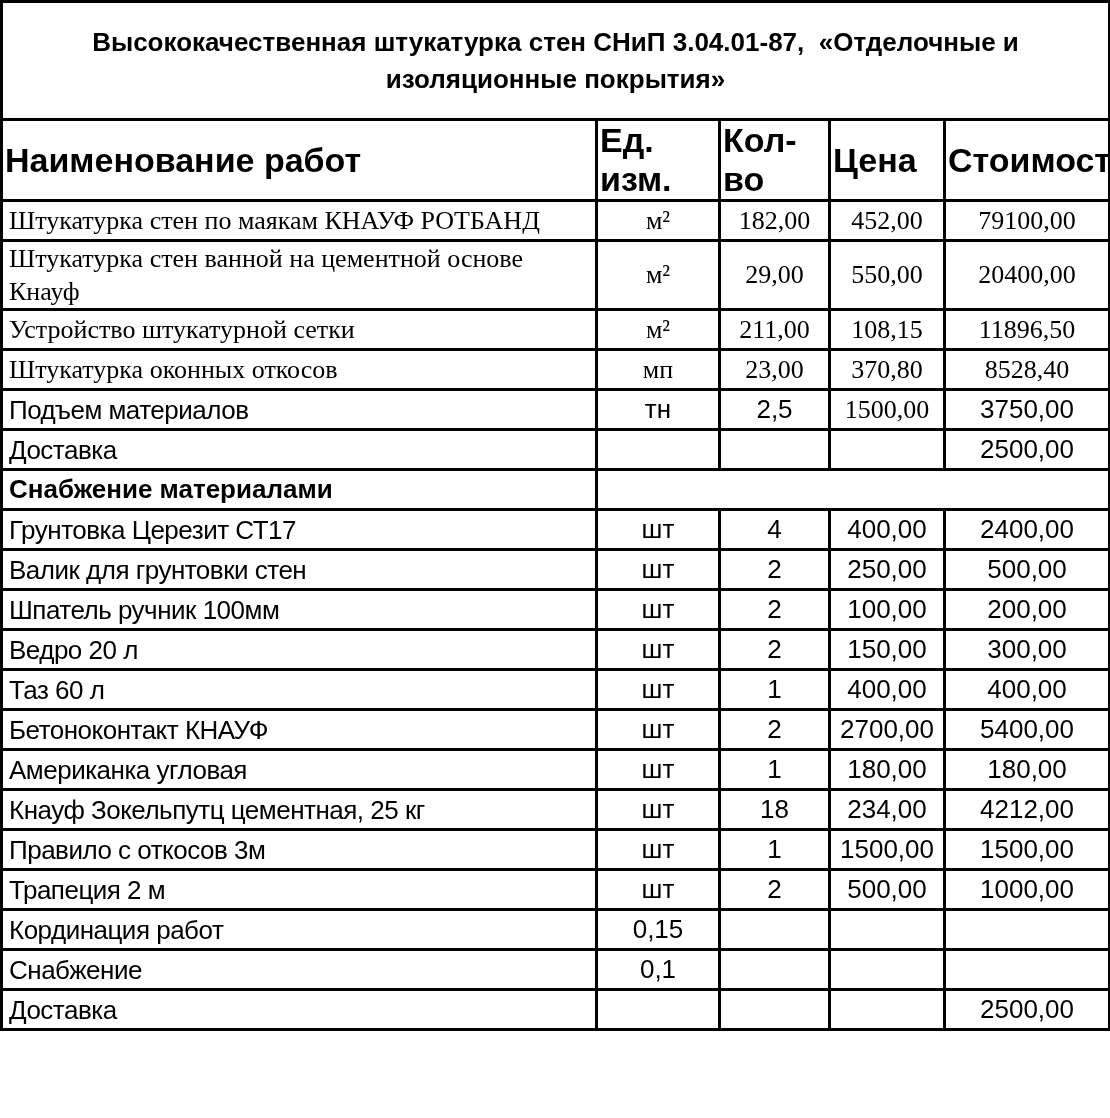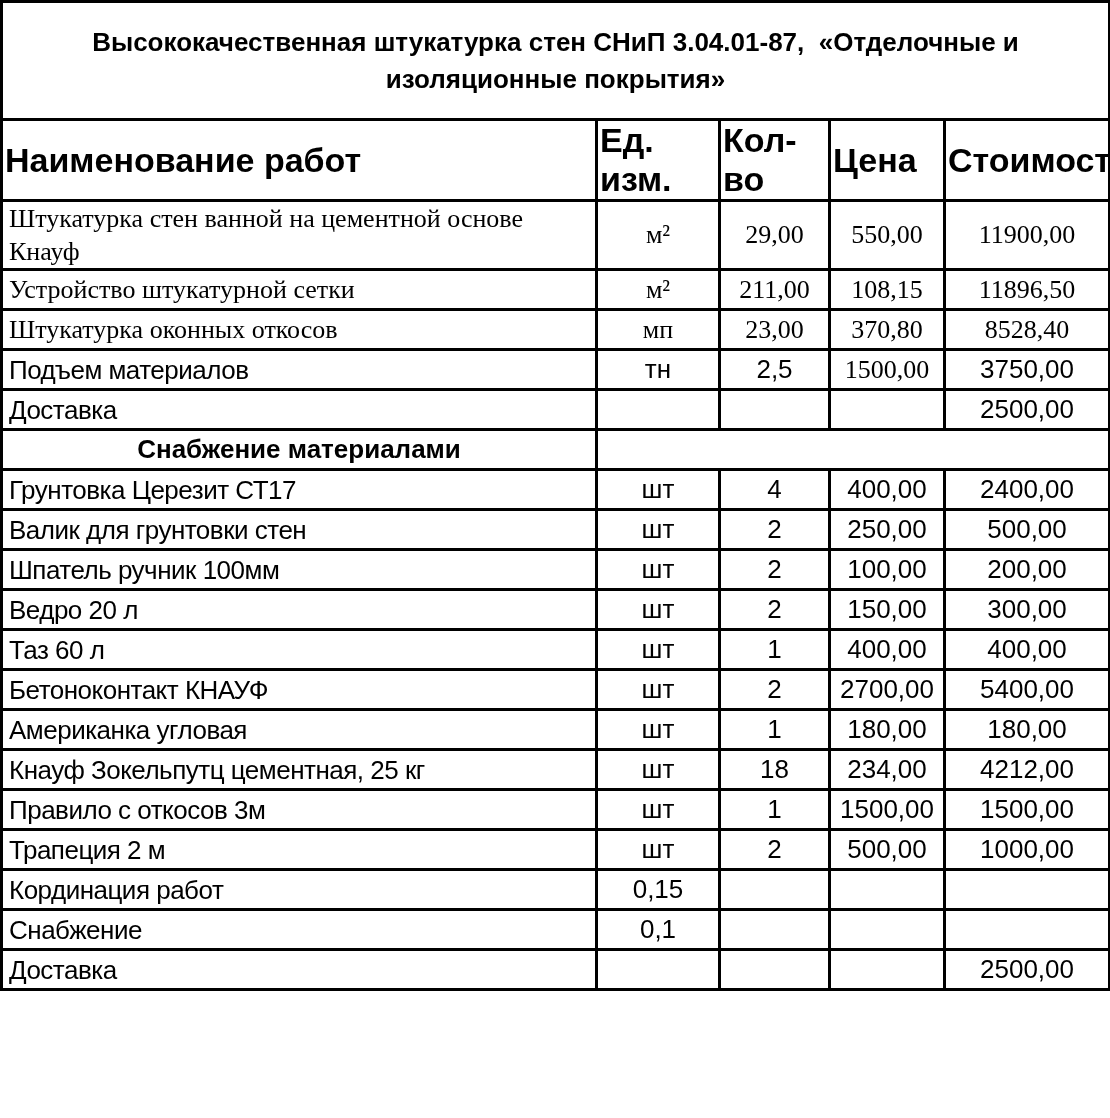--- a/index.html
+++ b/index.html
@@ -65,21 +65,21 @@
     font-family: "Liberation Serif", serif;
     font-size: 27px;
     letter-spacing: 0;
   }
   td.name-cell.f-serif { line-height: 33px; }
   td.va-top { vertical-align: top; padding-top: 1px; }
   td.va-bottom { vertical-align: bottom; padding-bottom: 3px; }
   
   td.section-name-cell {
     font-weight: bold;
-    text-align: center;
+    text-align: left;
     font-size: 26px;
   }
   td.section-rest-cell { border-right: none; }
 </style>
 </head>
 <body>
 
 <div class="page">
   <table class="estimate">
     <colgroup>
@@ -95,27 +95,34 @@
 изоляционные покрытия»</td>
       </tr>
       <tr class="header-row" id="header-row">
           <td>Наименование работ</td>
           <td>Ед. изм.</td>
           <td>Кол-во</td>
           <td>Цена</td>
           <td>Стоимость</td>
         </tr>
 
+    <tr class="data">
+          <td class="name-cell f-serif">Штукатурка стен по маякам КНАУФ РОТБАНД</td>
+          <td class="num-cell f-serif">м²</td>
+          <td class="num-cell f-serif">182,00</td>
+          <td class="num-cell f-serif va-top">452,00</td>
+          <td class="num-cell f-serif">79100,00</td>
+        </tr>
         <tr class="data">
           <td class="name-cell f-serif">Штукатурка стен ванной на цементной основе
 Кнауф</td>
           <td class="num-cell f-serif">м²</td>
           <td class="num-cell f-serif">29,00</td>
           <td class="num-cell f-serif va-bottom">550,00</td>
-          <td class="num-cell f-serif va-bottom">11900,00</td>
+          <td class="num-cell f-serif va-bottom">20400,00</td>
         </tr>
         <tr class="data">
           <td class="name-cell f-serif">Устройство штукатурной сетки</td>
           <td class="num-cell f-serif">м²</td>
           <td class="num-cell f-serif">211,00</td>
           <td class="num-cell f-serif va-top">108,15</td>
           <td class="num-cell f-serif">11896,50</td>
         </tr>
         <tr class="data">
           <td class="name-cell f-serif">Штукатурка оконных откосов</td>

